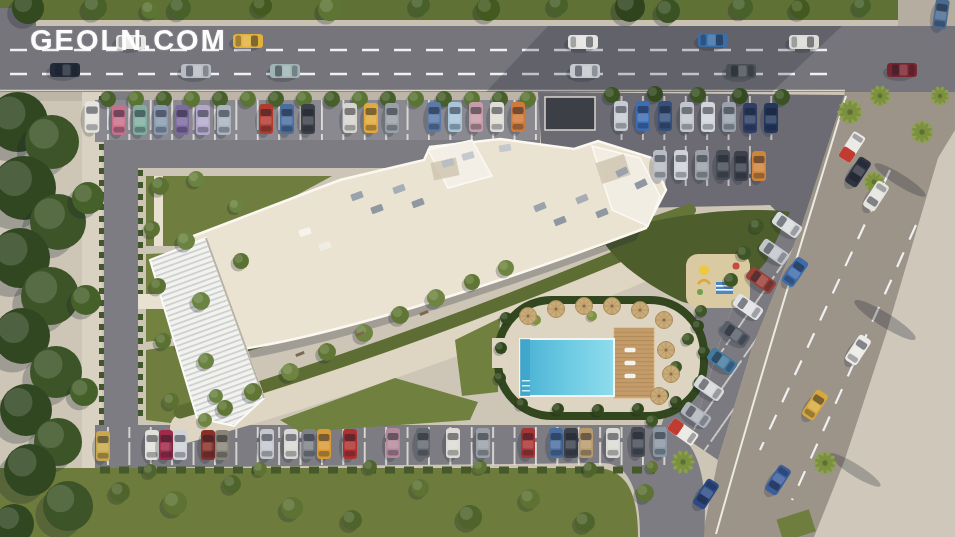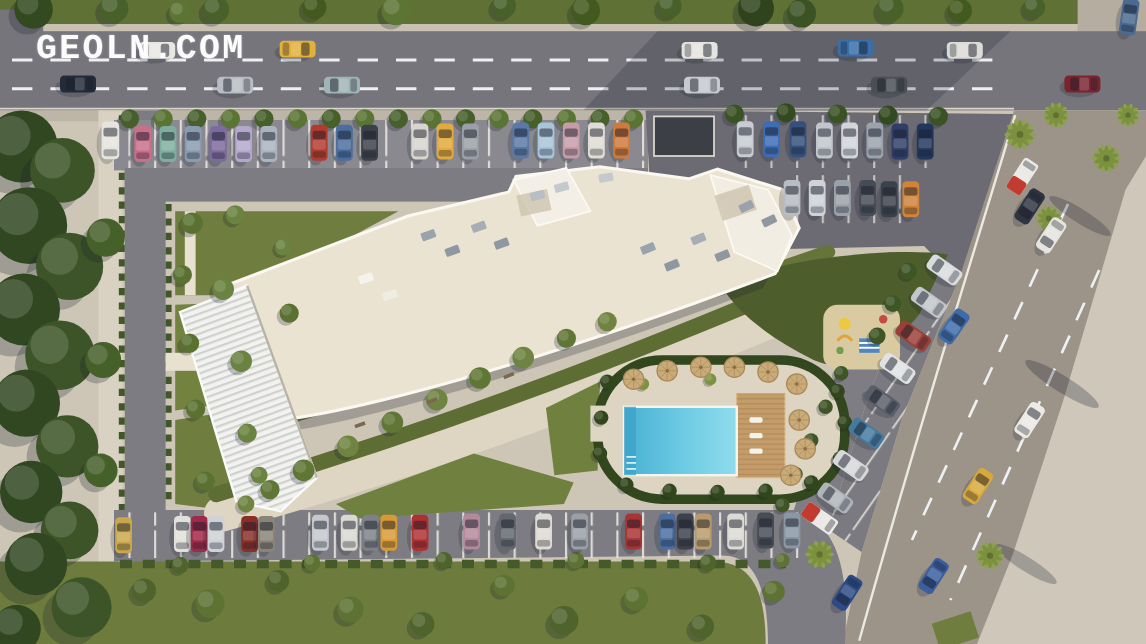--- a/index.html
+++ b/index.html
@@ -1,17 +1,17 @@
 <!DOCTYPE html>
 <html><head>
 <meta charset="utf-8">
 <style>
   html,body{margin:0;padding:0;background:#222;}
   .stage{position:relative;width:955px;height:537px;overflow:hidden;background:#cdc6b6;
-         font-family:Liberation Mono, monospace;}
+         font-family:Liberation Sans, sans-serif;}
   .stage svg{position:absolute;left:0;top:0;}
   .watermark{position:absolute;left:30px;top:24px;font-weight:bold;font-size:29px;
              letter-spacing:2px;color:rgba(255,255,255,.97);
              text-shadow:0 0 2px rgba(255,255,255,.35);user-select:none;}
 </style>
 </head>
 <body>
 
 <div class="stage">
 <svg width="955" height="537" viewBox="0 0 955 537">

